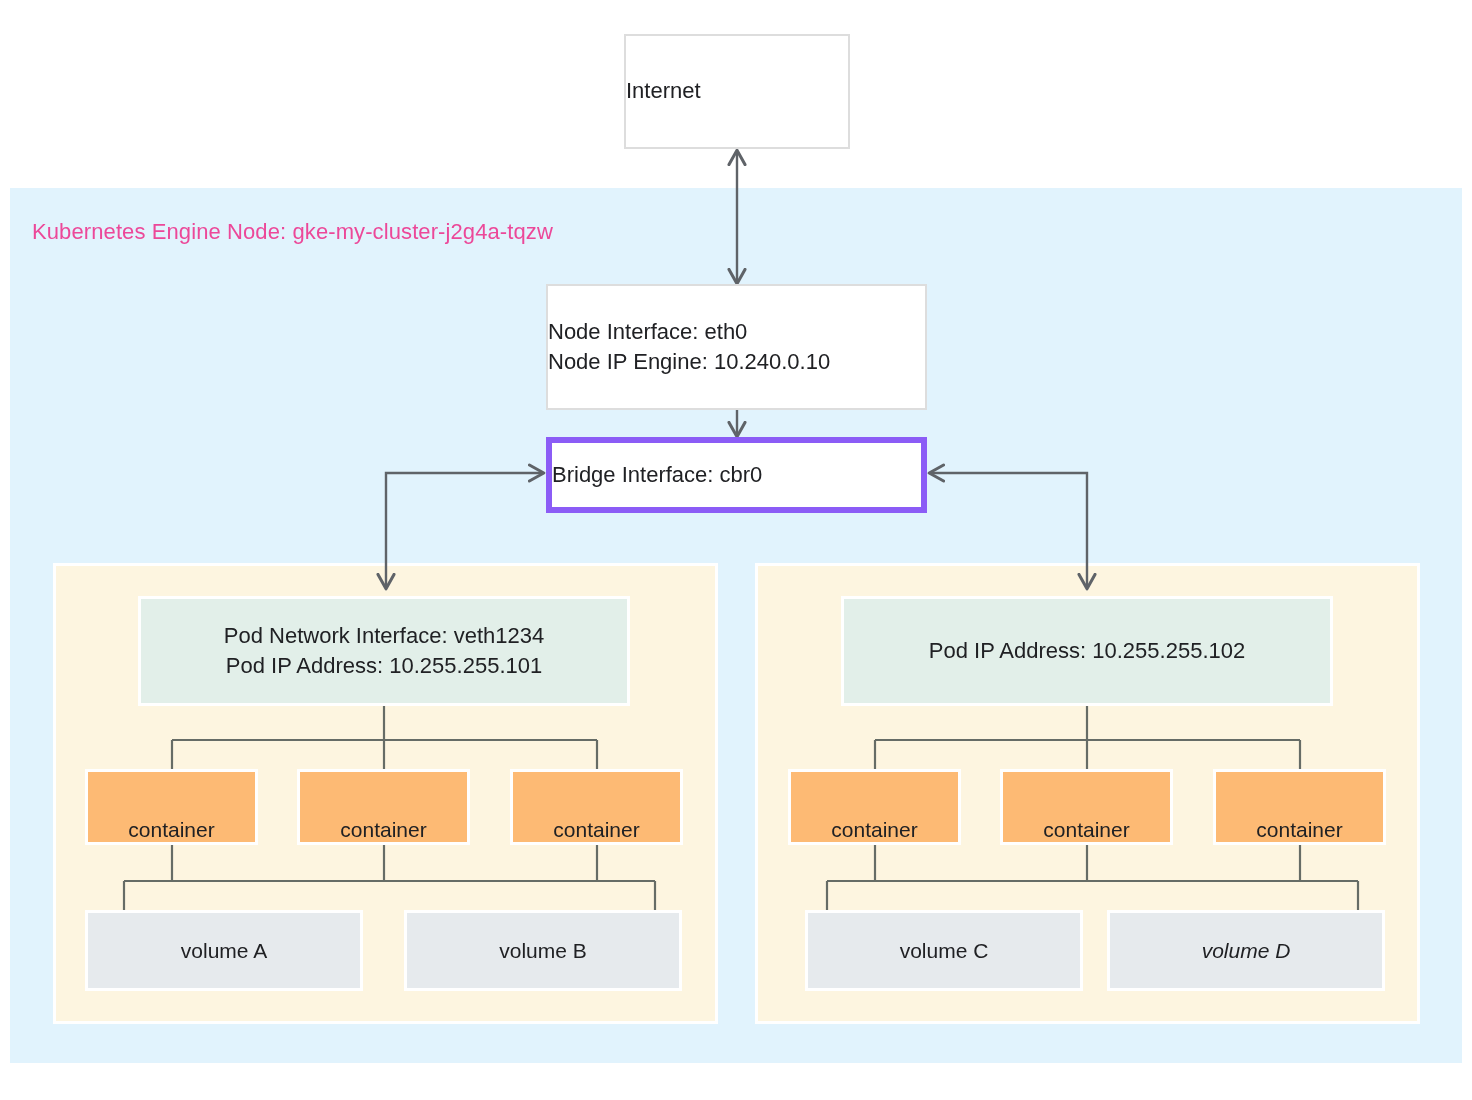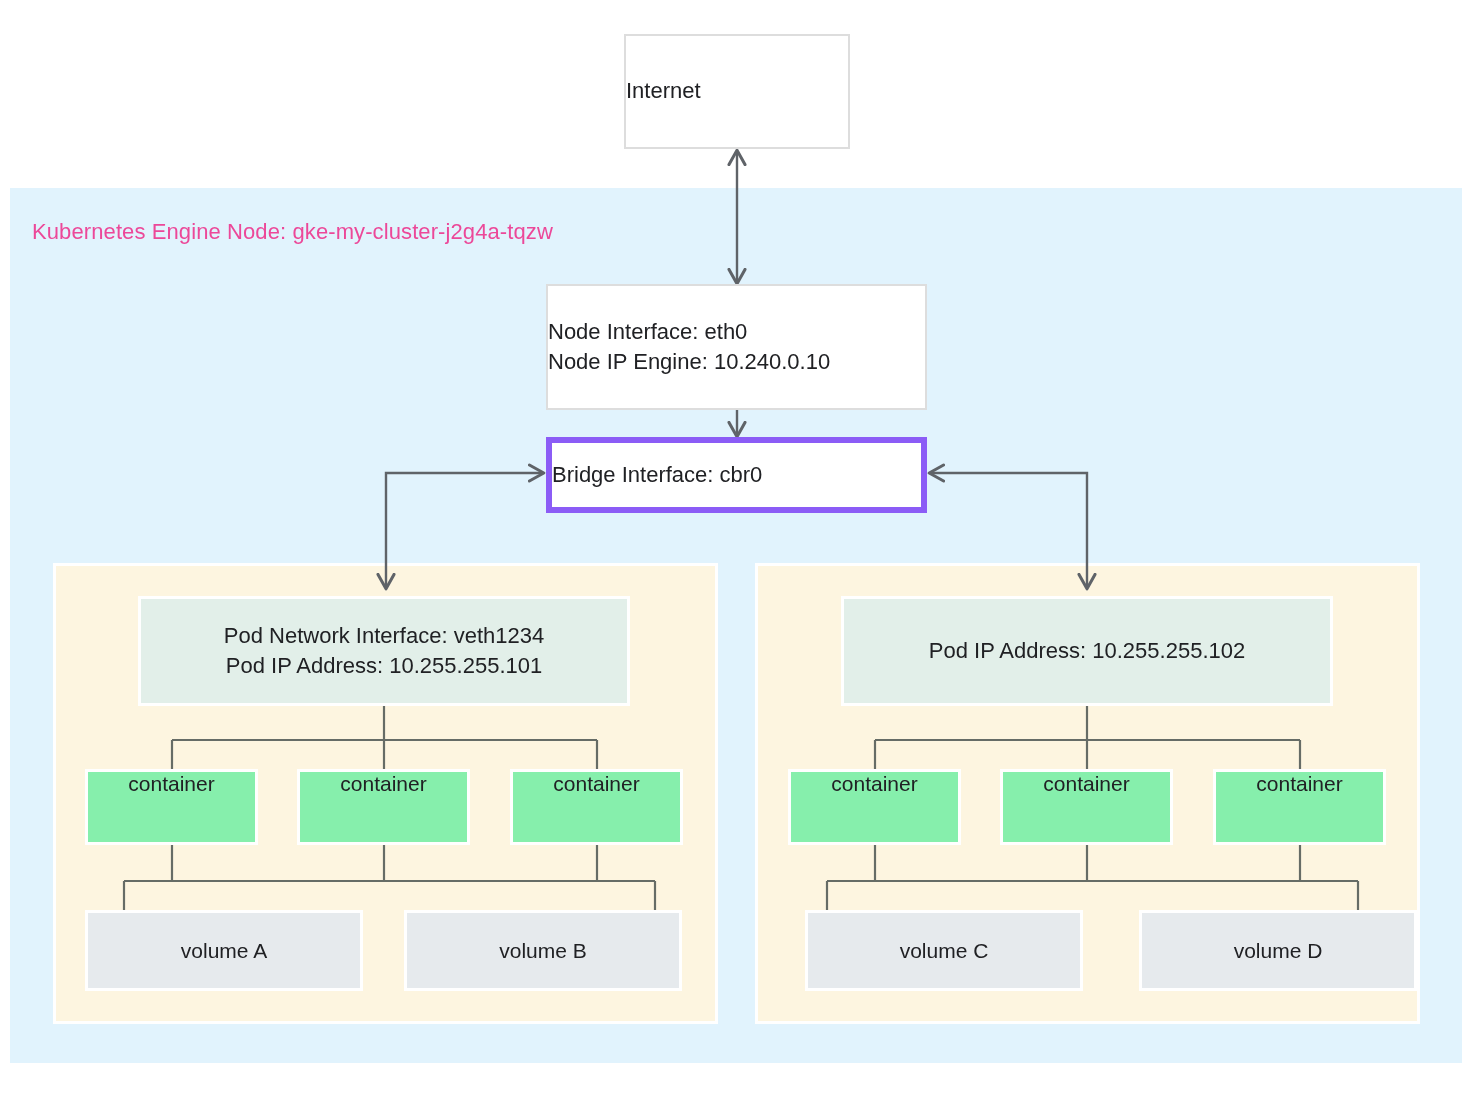--- a/index.html
+++ b/index.html
@@ -113,24 +113,24 @@
   }
   .podiface-left  { left: 138px; }
   .podiface-right { left: 841px; }
 
   .box-container {
     position: absolute;
     box-sizing: border-box;
     top: 769px;
     width: 173px;
     height: 76px;
-    background: #86efac;
-    border: 3px solid #ffffff;
-    display: flex;
-    align-items: flex-start;
+    background: #fdba74;
+    border: 3px solid #ffffff;
+    display: flex;
+    align-items: flex-end;
     justify-content: center;
     font-size: 21px;
     color: #202124;
   }
   .box-volume {
     position: absolute;
     box-sizing: border-box;
     top: 910px;
     width: 278px;
     height: 81px;
@@ -253,17 +253,17 @@
   <div class="box-container" style="left:1000px;">
     <span>container</span>
   </div>
   <div class="box-container" style="left:1213px;">
     <span>container</span>
   </div>
 
   <div class="box-volume" style="left:788px;margin-left:17px;">
     <span>volume C</span>
   </div>
-  <div class="box-volume" style="left:1139px;">
+  <div class="box-volume" style="left:1107px;font-style:italic;">
     <span>volume D</span>
   </div>
 
 </div>
 
 </body></html>

